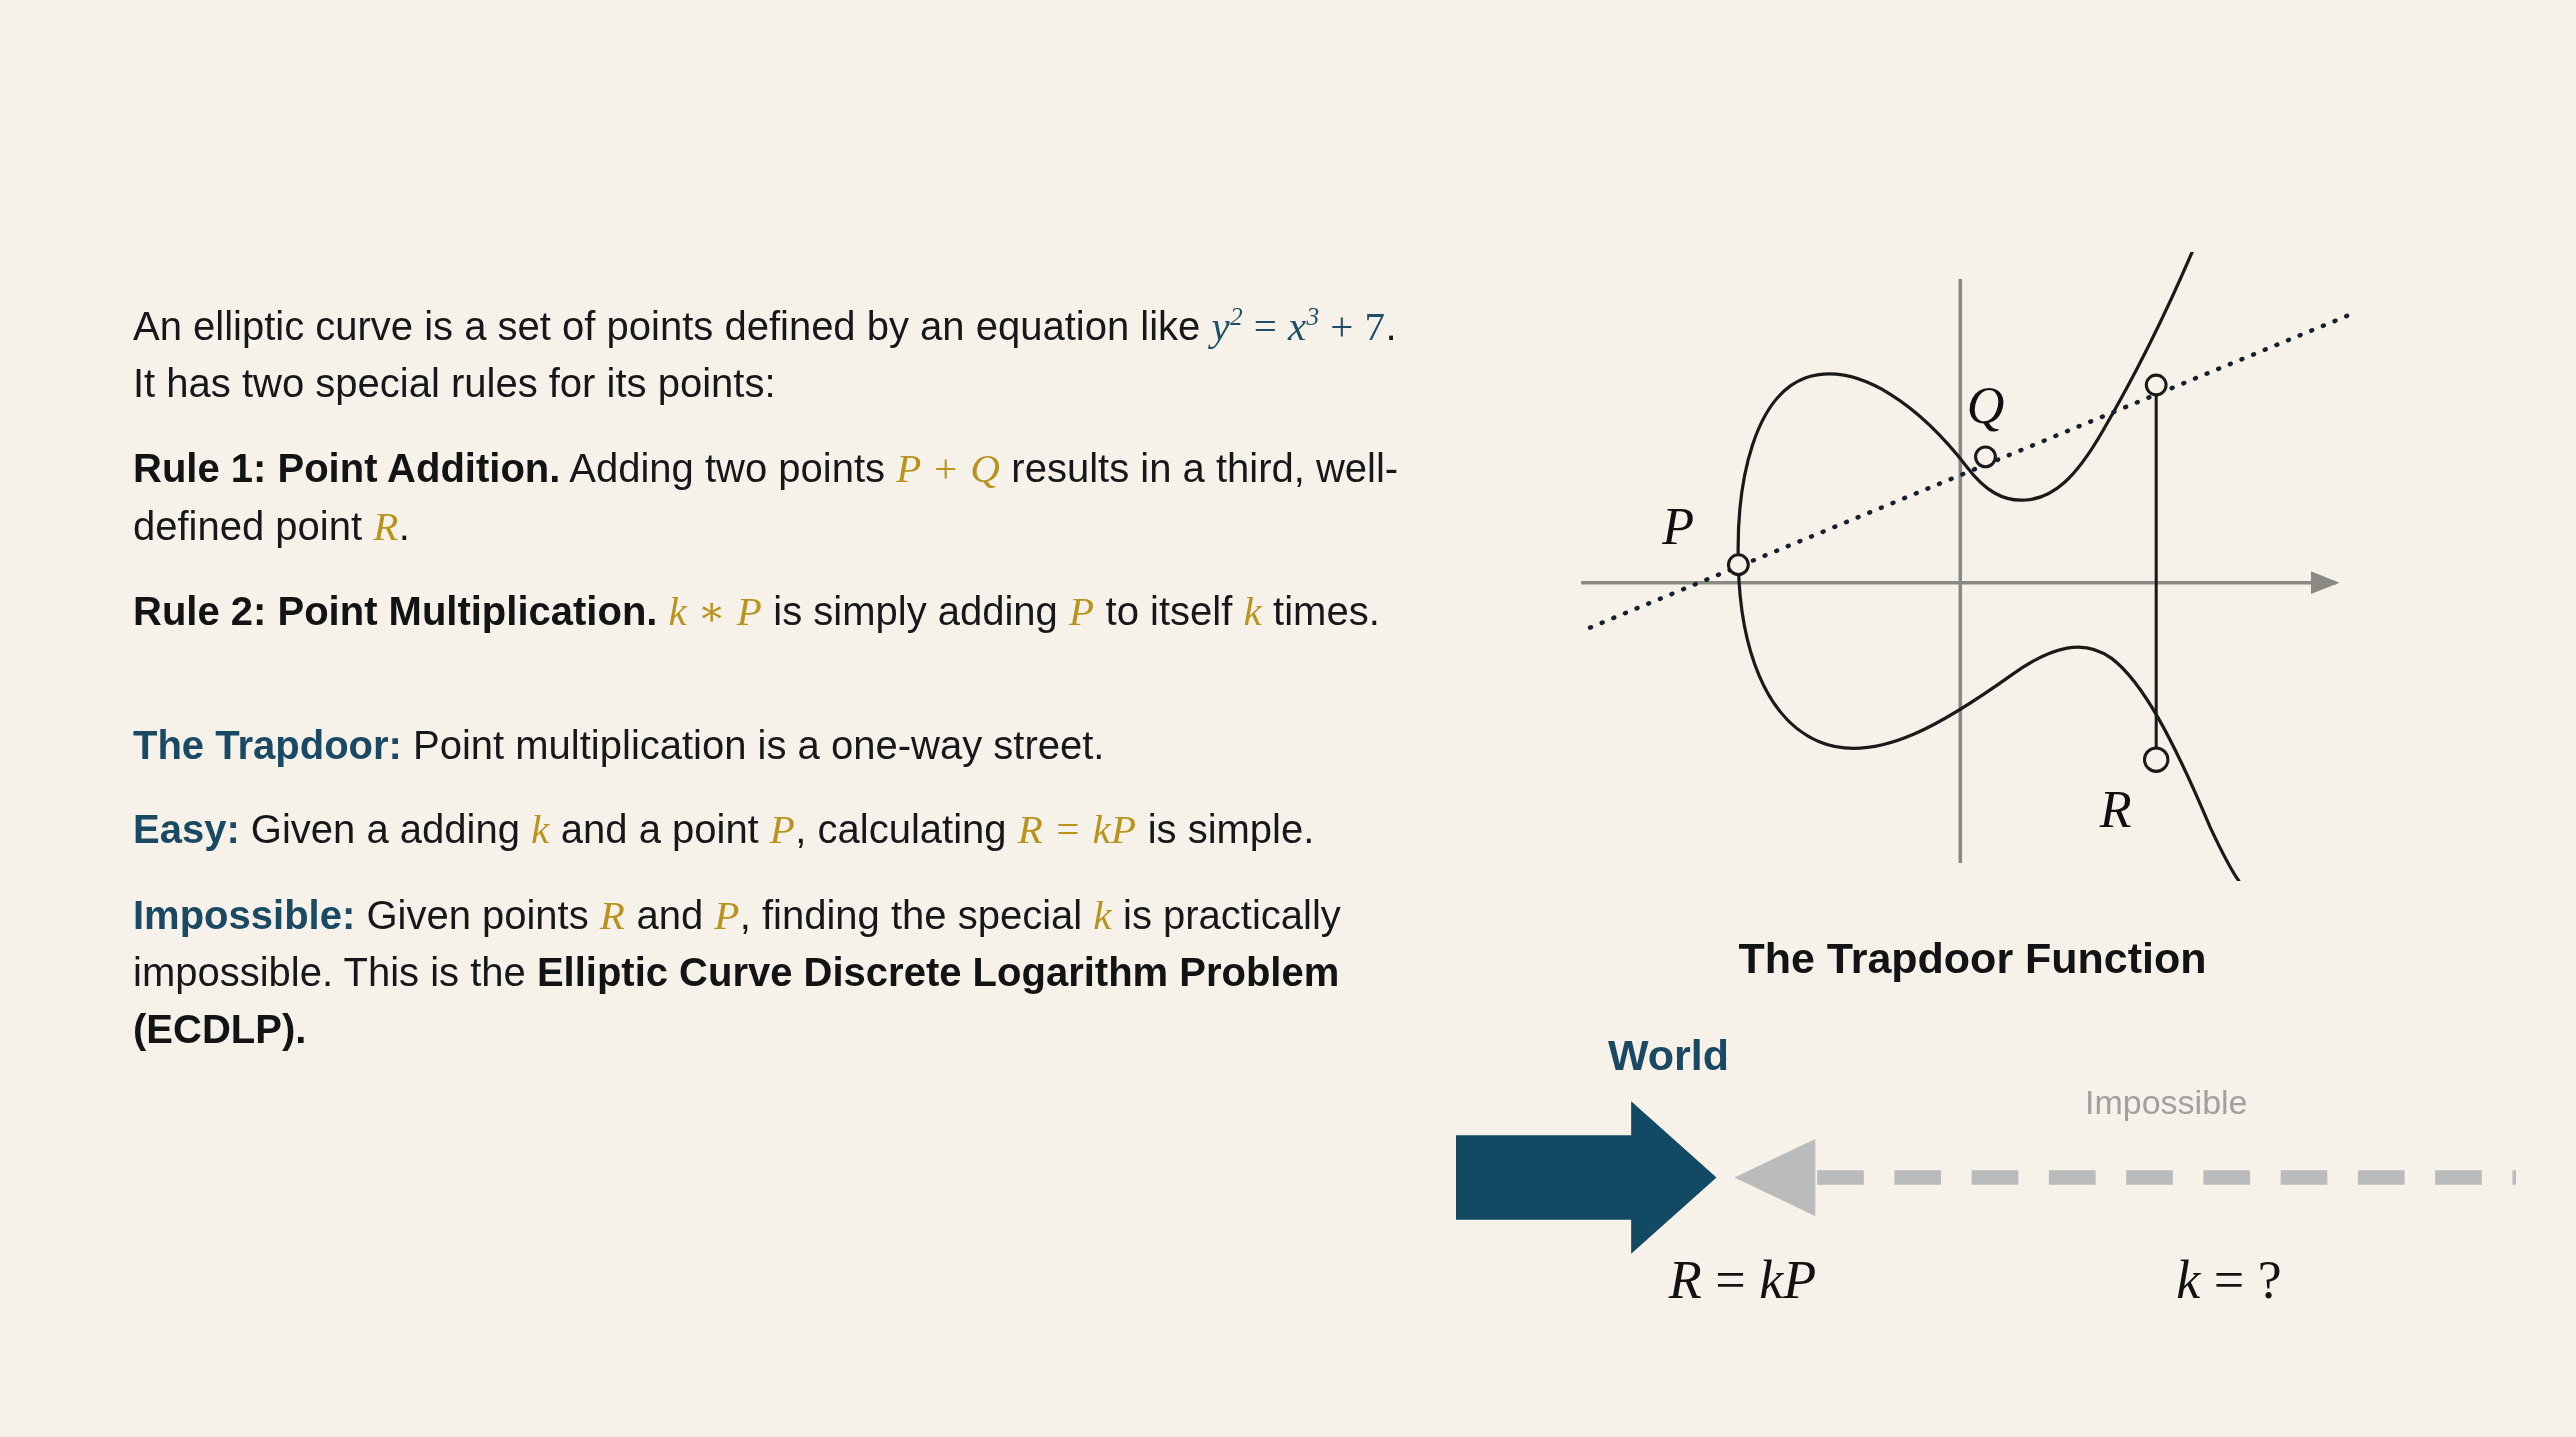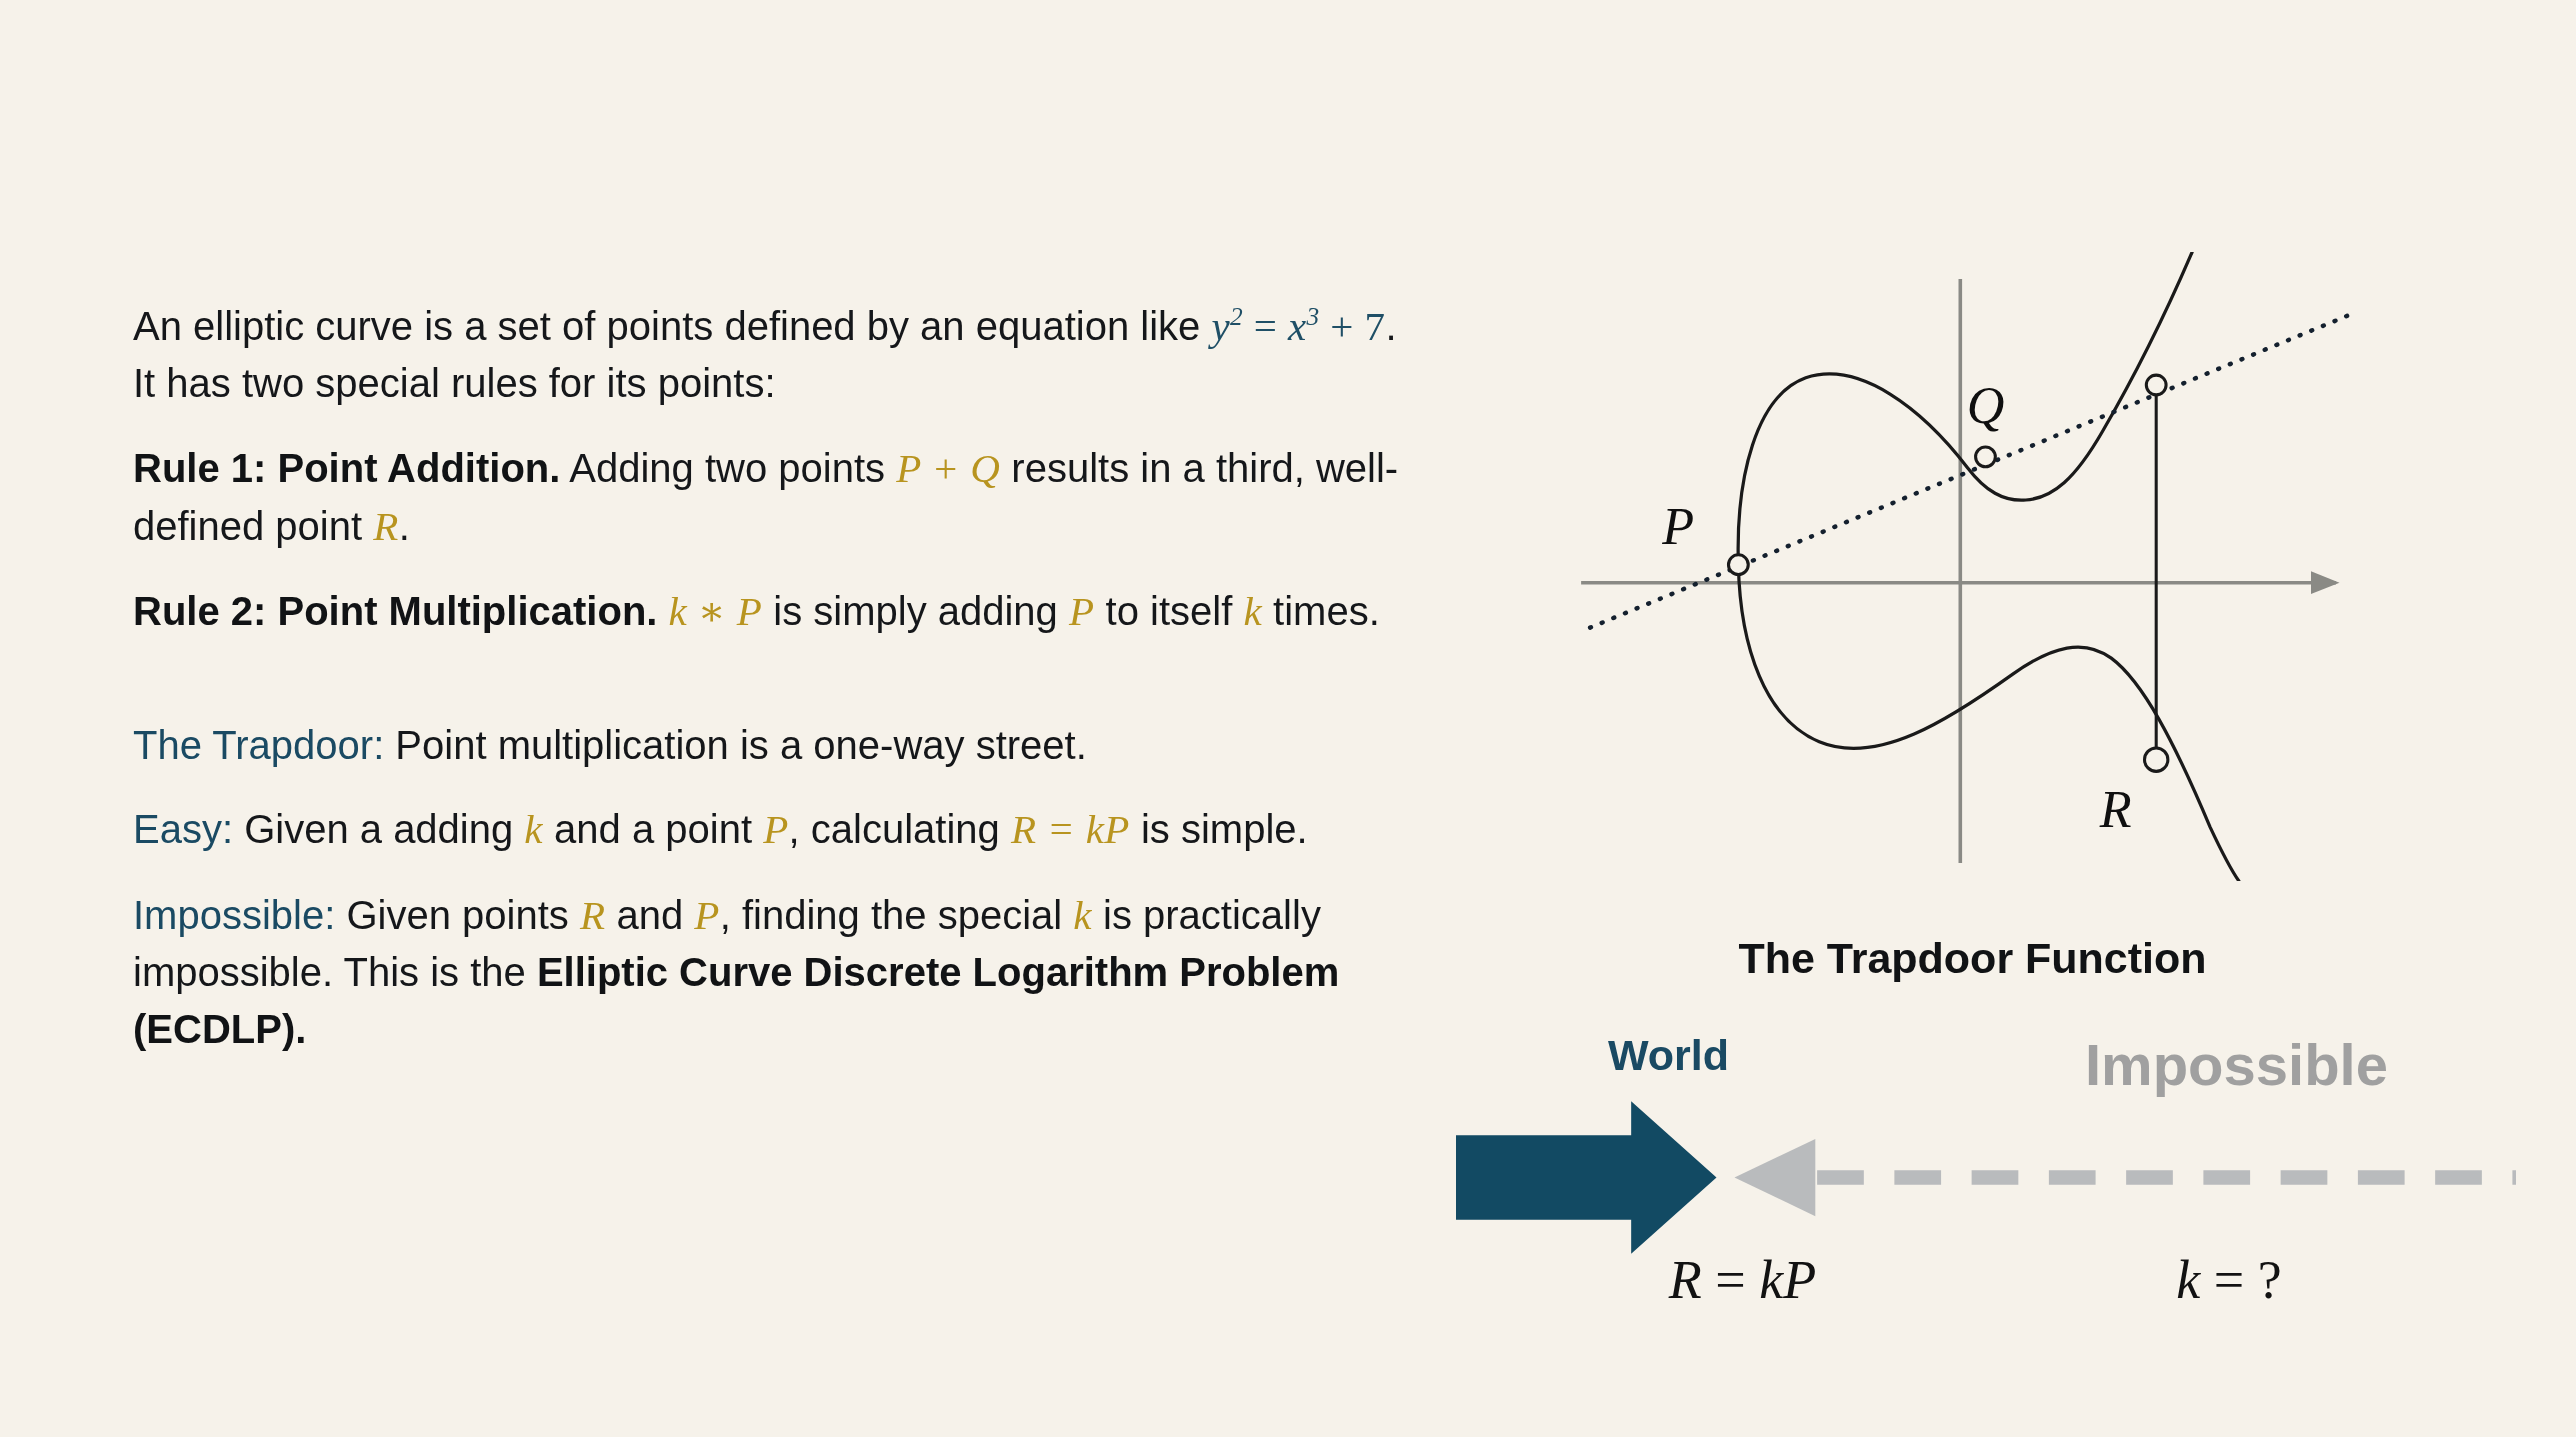--- a/index.html
+++ b/index.html
@@ -51,21 +51,21 @@
   .para {
     margin: 0 0 27px 0;
   }
   .spacer-block { height: 49px; }
 
   .lead-bold {
     font-weight: bold;
     color: #111315;
   }
   .lead-blue {
-    font-weight: normal;
+    font-weight: bold;
     color: #1a4a63;
   }
   .strong-black {
     font-weight: bold;
     color: #111315;
   }
 
   
   .mvar {
     font-family: "Liberation Serif", "DejaVu Serif", serif;
@@ -119,23 +119,23 @@
     position: absolute;
     left: 1608px;
     top: 1031px;
     font-size: 43px;
     font-weight: bold;
     color: #1a4a63;
   }
   .impossible-label {
     position: absolute;
     left: 2085px;
-    top: 1031px;
-    font-size: 58px;
-    font-weight: bold;
+    top: 1083px;
+    font-size: 34px;
+    font-weight: normal;
     color: #a0a0a0;
   }
   .arrows {
     position: absolute;
     left: 1456px;
     top: 1101px;
     width: 1060px;
     height: 162px;
   }
   .arrows svg { display:block; width: 1060px; height: 162px; }

